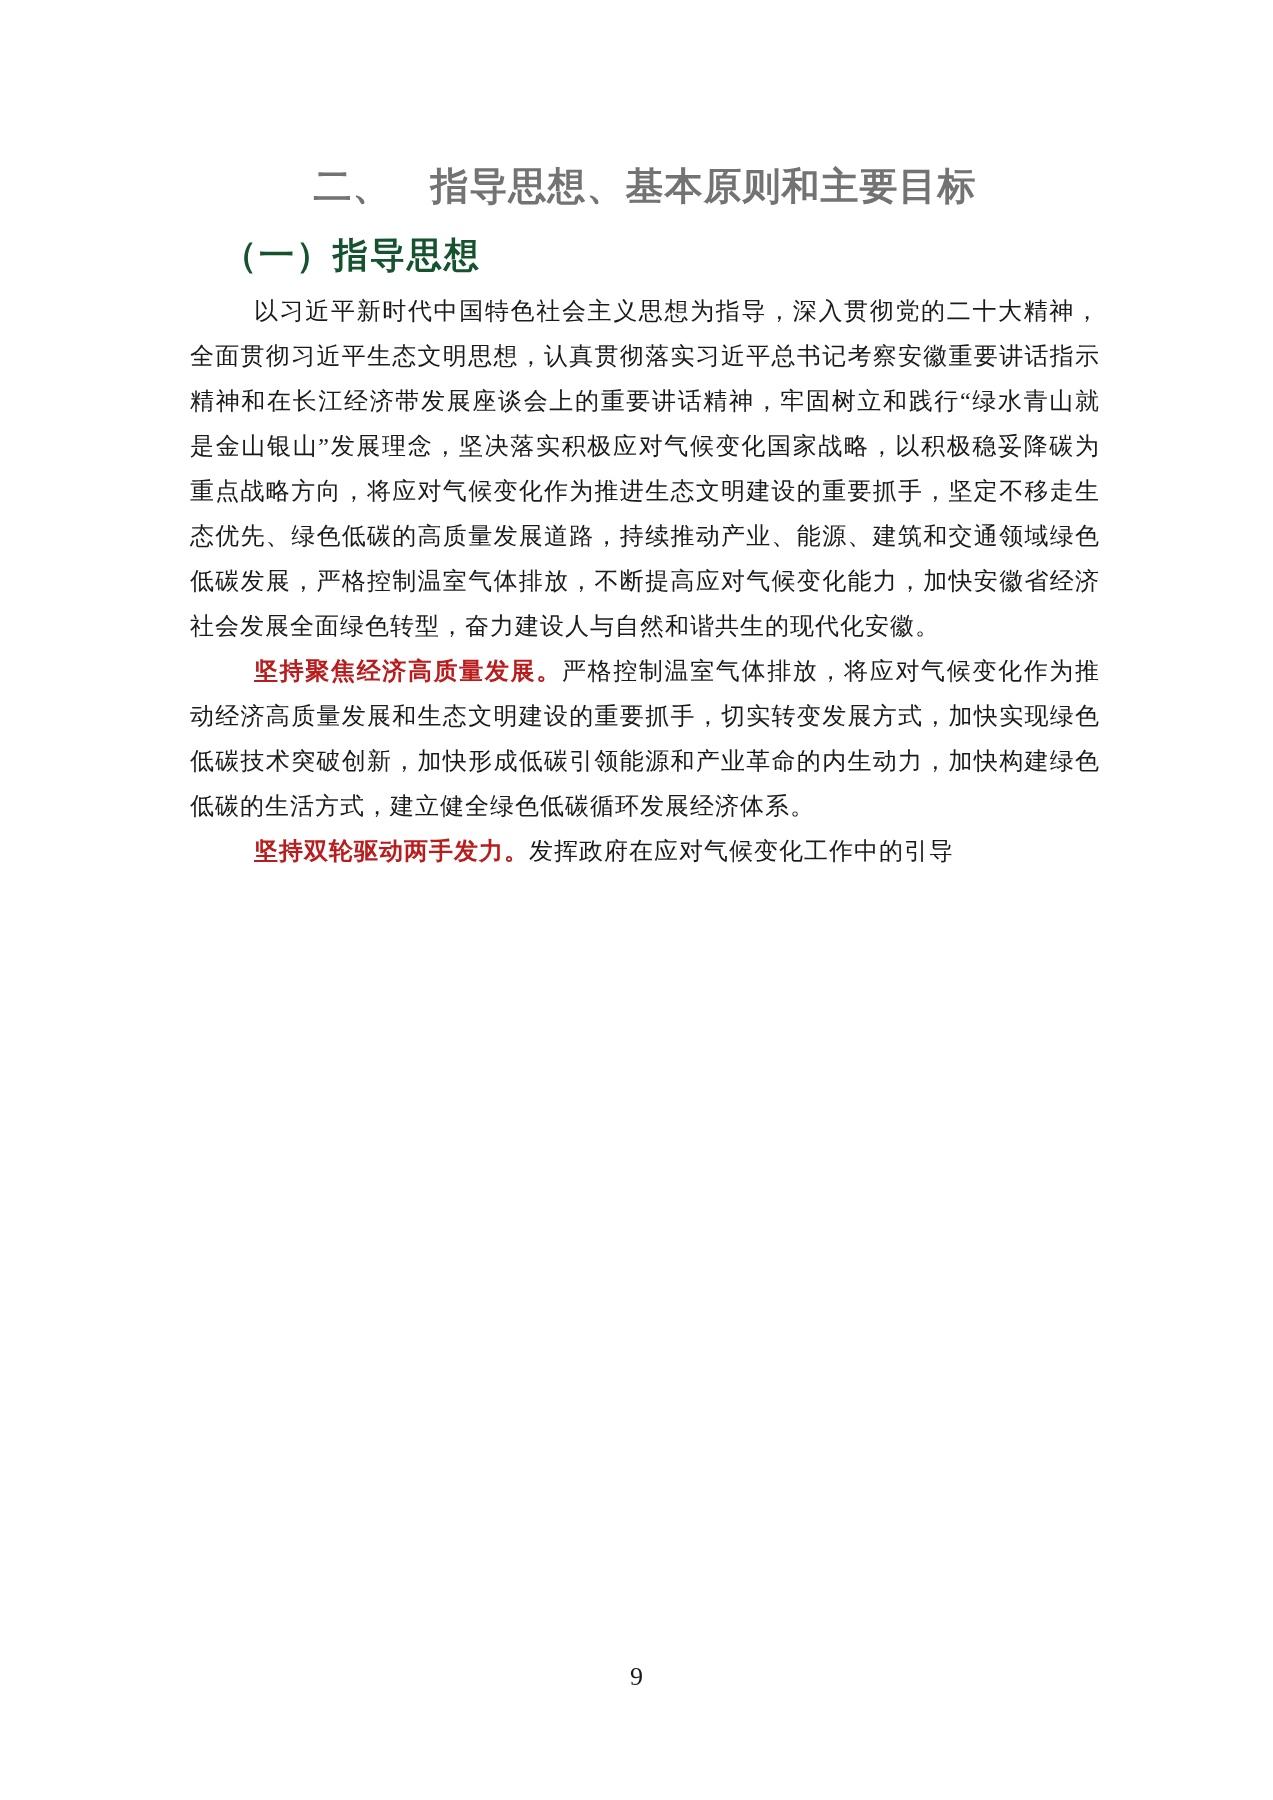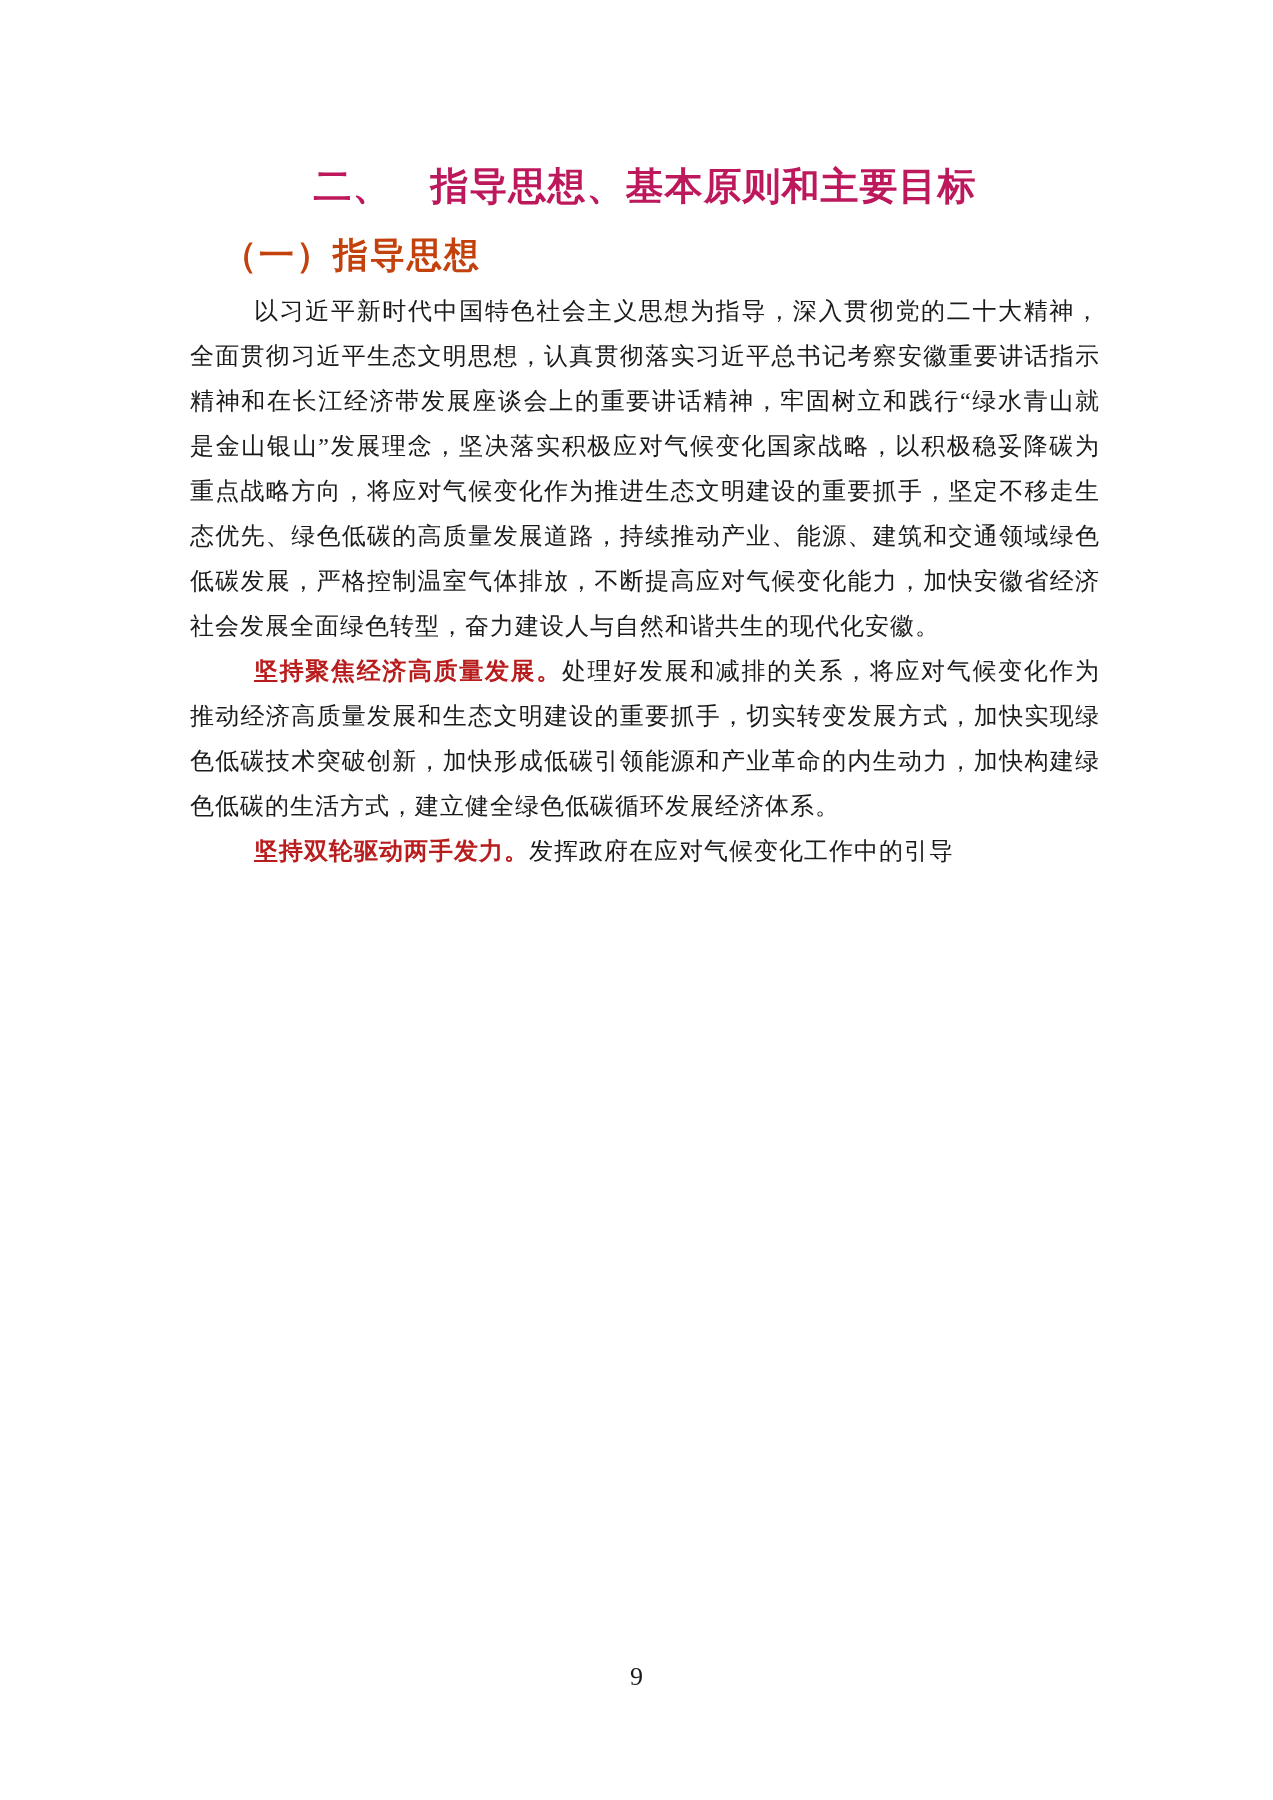--- a/index.html
+++ b/index.html
@@ -24,30 +24,30 @@
     padding-top: 150px;
   }
   .doc-title {
     margin: 0;
     line-height: 72px;
     font-size: 38px;
     font-weight: bold;
     text-align: center;
     letter-spacing: 1px;
     font-family: "Liberation Sans", "DejaVu Sans", sans-serif;
-    color: #be185d;
+    color: #737373;
   }
   .section-heading {
     margin: 0;
     line-height: 67px;
     font-size: 35px;
     font-weight: bold;
     text-indent: 32px;
     letter-spacing: 2px;
-    color: #c2410c;
+    color: #14532d;
   }
   .para {
     margin: 0;
     line-height: 45px;
     font-size: 24px;
     text-align: justify;
     text-indent: 64px;
     letter-spacing: 1px;
     color: #1a1a1a;
   }
@@ -71,21 +71,21 @@
 <div class="page">
   <div class="content">
 
     <h1 class="doc-title">二、　指导思想、基本原则和主要目标</h1>
 
     <h2 class="section-heading">（一）指导思想</h2>
 
     <p class="para"><span>以习近平新时代中国特色社会主义思想为指导，深入贯彻党的二十大精神，全面贯彻习近平生态文明思想，认真贯彻落实习近平总书记考察安徽重要讲话指示精神和在长江经济带发展座谈会上的重要讲话精神，牢固树立和践行“绿水青山就是金山银山”发展理念，坚决落实积极应对气候变化国家战略，以积极稳妥降碳为重点战略方向，将应对气候变化作为推进生态文明建设的重要抓手，坚定不移走生态优先、绿色低碳的高质量发展道路，持续推动产业、能源、建筑和交通领域绿色低碳发展，严格控制温室气体排放，不断提高应对气候变化能力，加快安徽省经济社会发展全面绿色转型，奋力建设人与自然和谐共生的现代化安徽。</span></p>
 
 
-    <p class="para"><span class="lead">坚持聚焦经济高质量发展。</span><span>处理好发展和减排的关系，将应对气候变化作为推动经济高质量发展和生态文明建设的重要抓手，切实转变发展方式，加快实现绿色低碳技术突破创新，加快形成低碳引领能源和产业革命的内生动力，加快构建绿色低碳的生活方式，建立健全绿色低碳循环发展经济体系。</span></p>
+    <p class="para"><span class="lead">坚持聚焦经济高质量发展。</span><span>严格控制温室气体排放，将应对气候变化作为推动经济高质量发展和生态文明建设的重要抓手，切实转变发展方式，加快实现绿色低碳技术突破创新，加快形成低碳引领能源和产业革命的内生动力，加快构建绿色低碳的生活方式，建立健全绿色低碳循环发展经济体系。</span></p>
 
 
     <p class="para"><span class="lead">坚持双轮驱动两手发力。</span><span>发挥政府在应对气候变化工作中的引导</span></p>
 
   </div>
 
   <div class="page-number">9</div>
 </div>
 
 </body></html>

